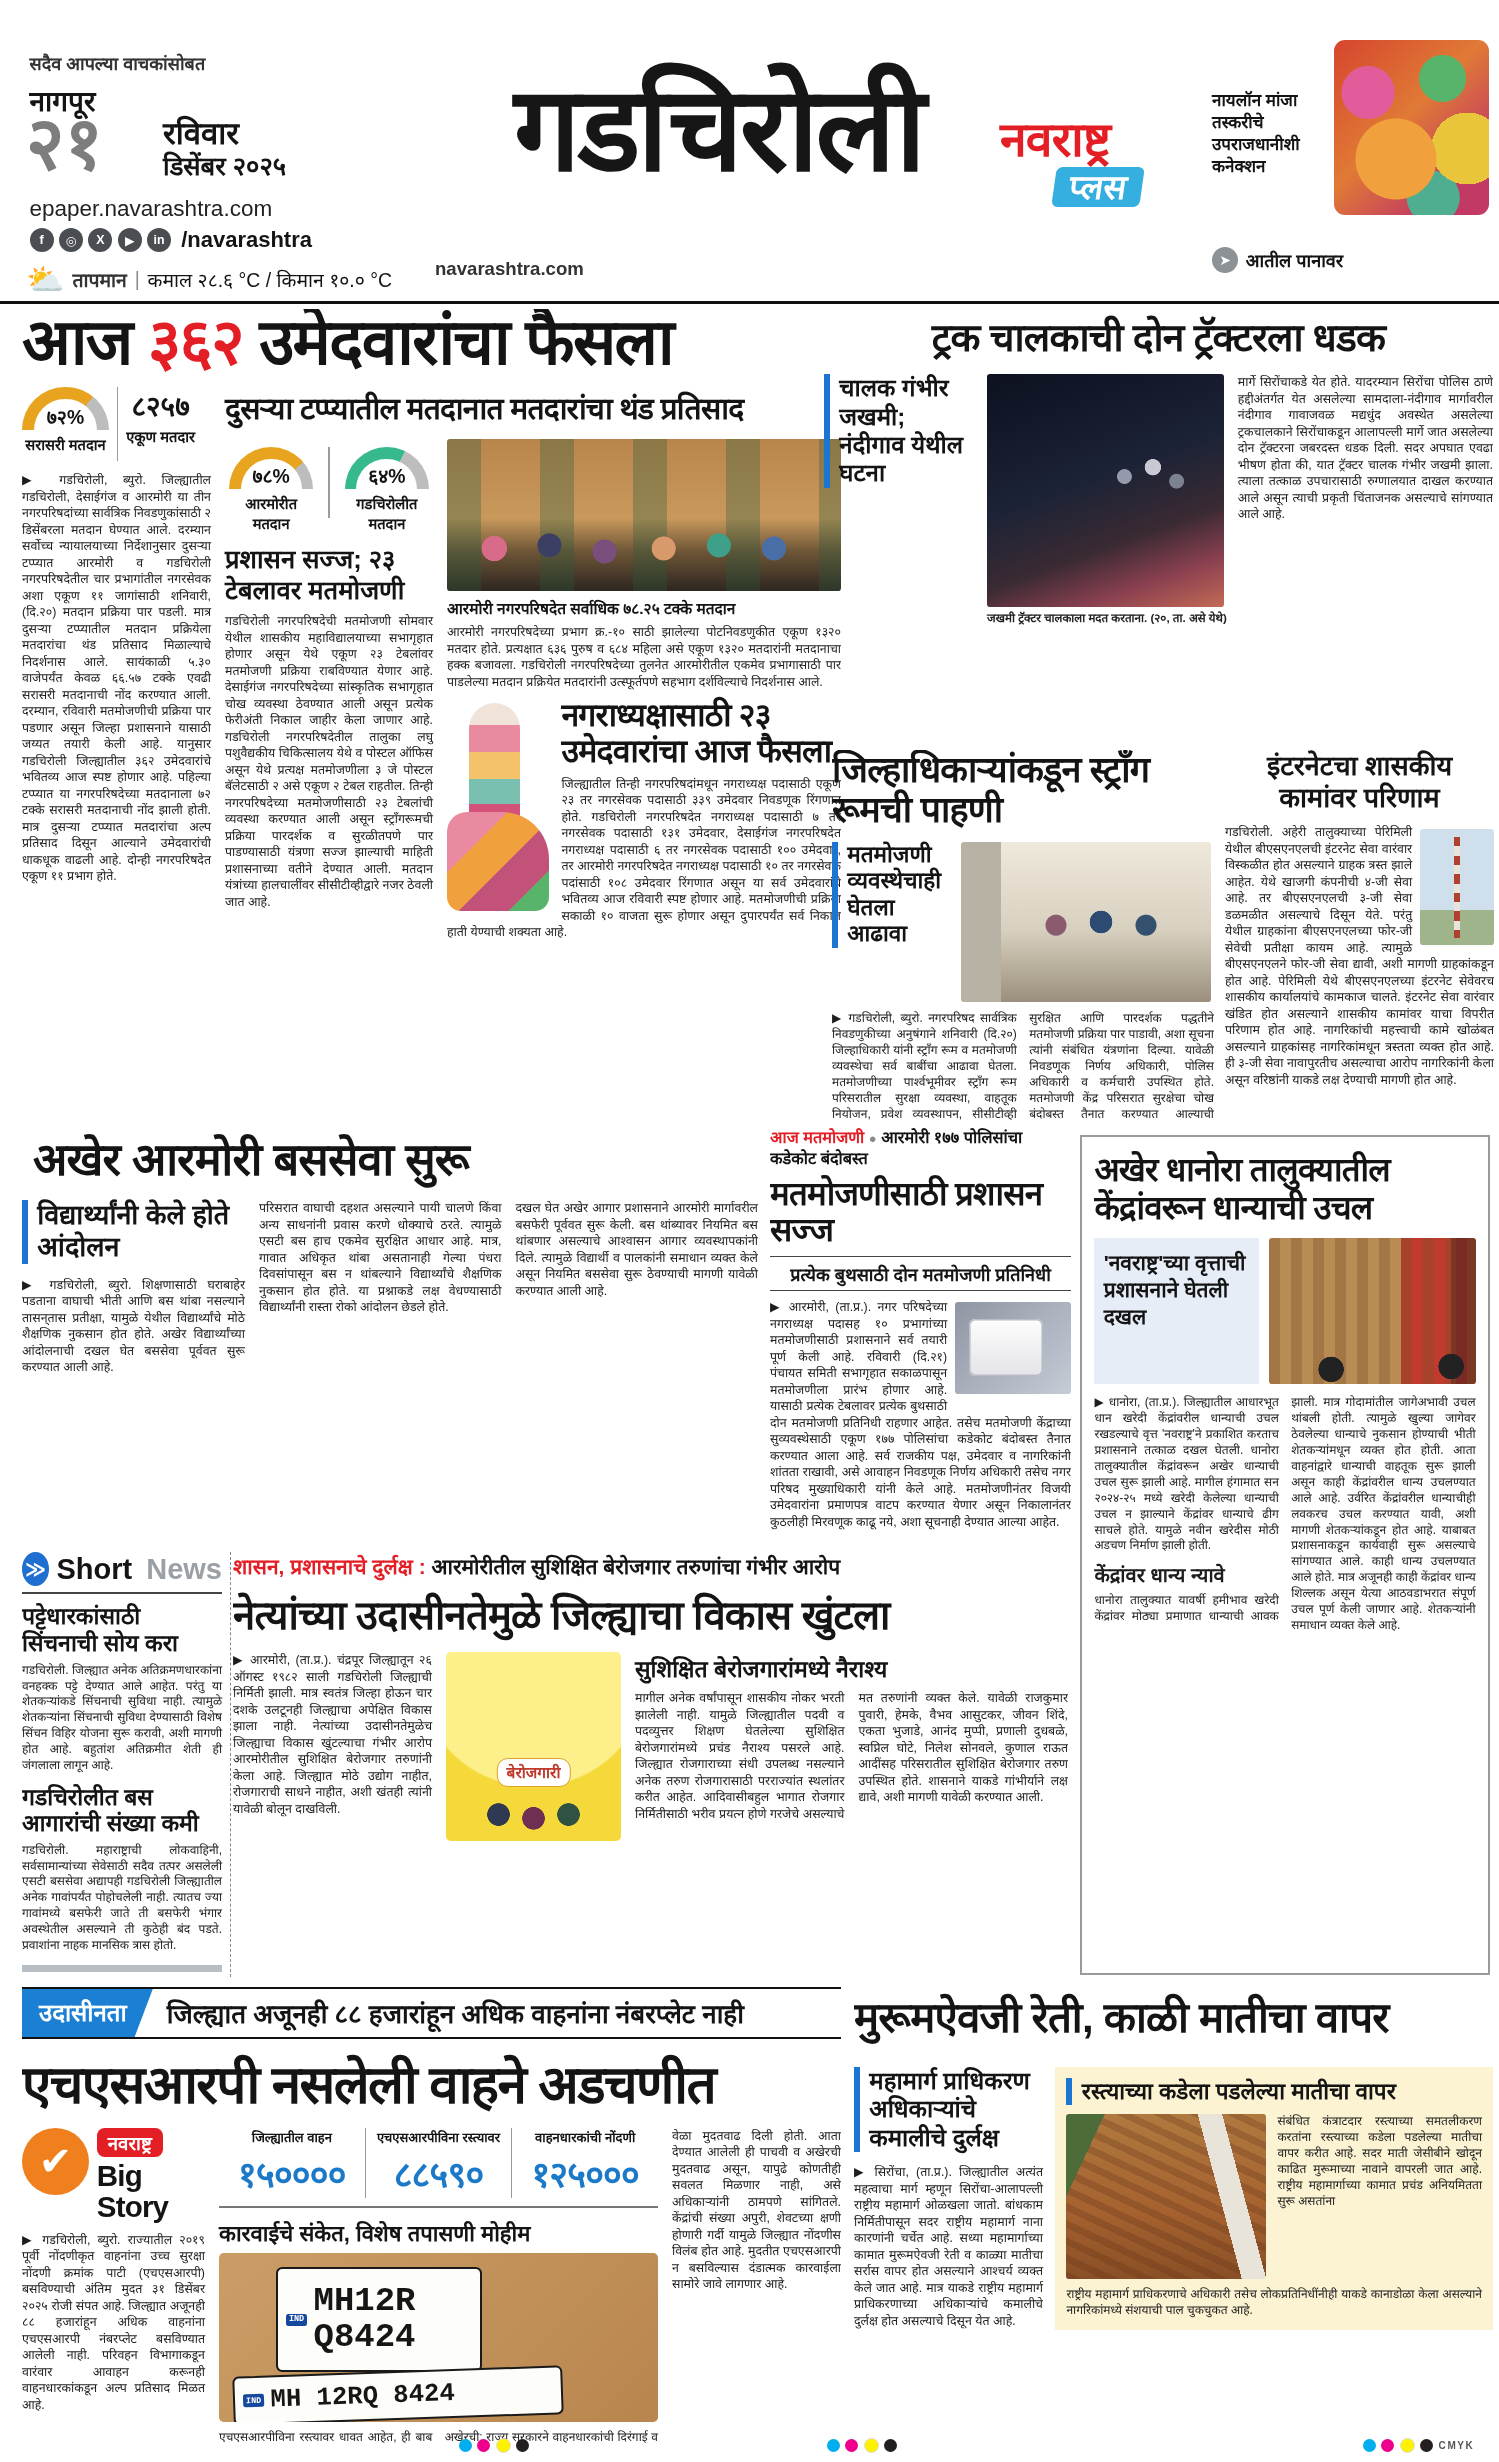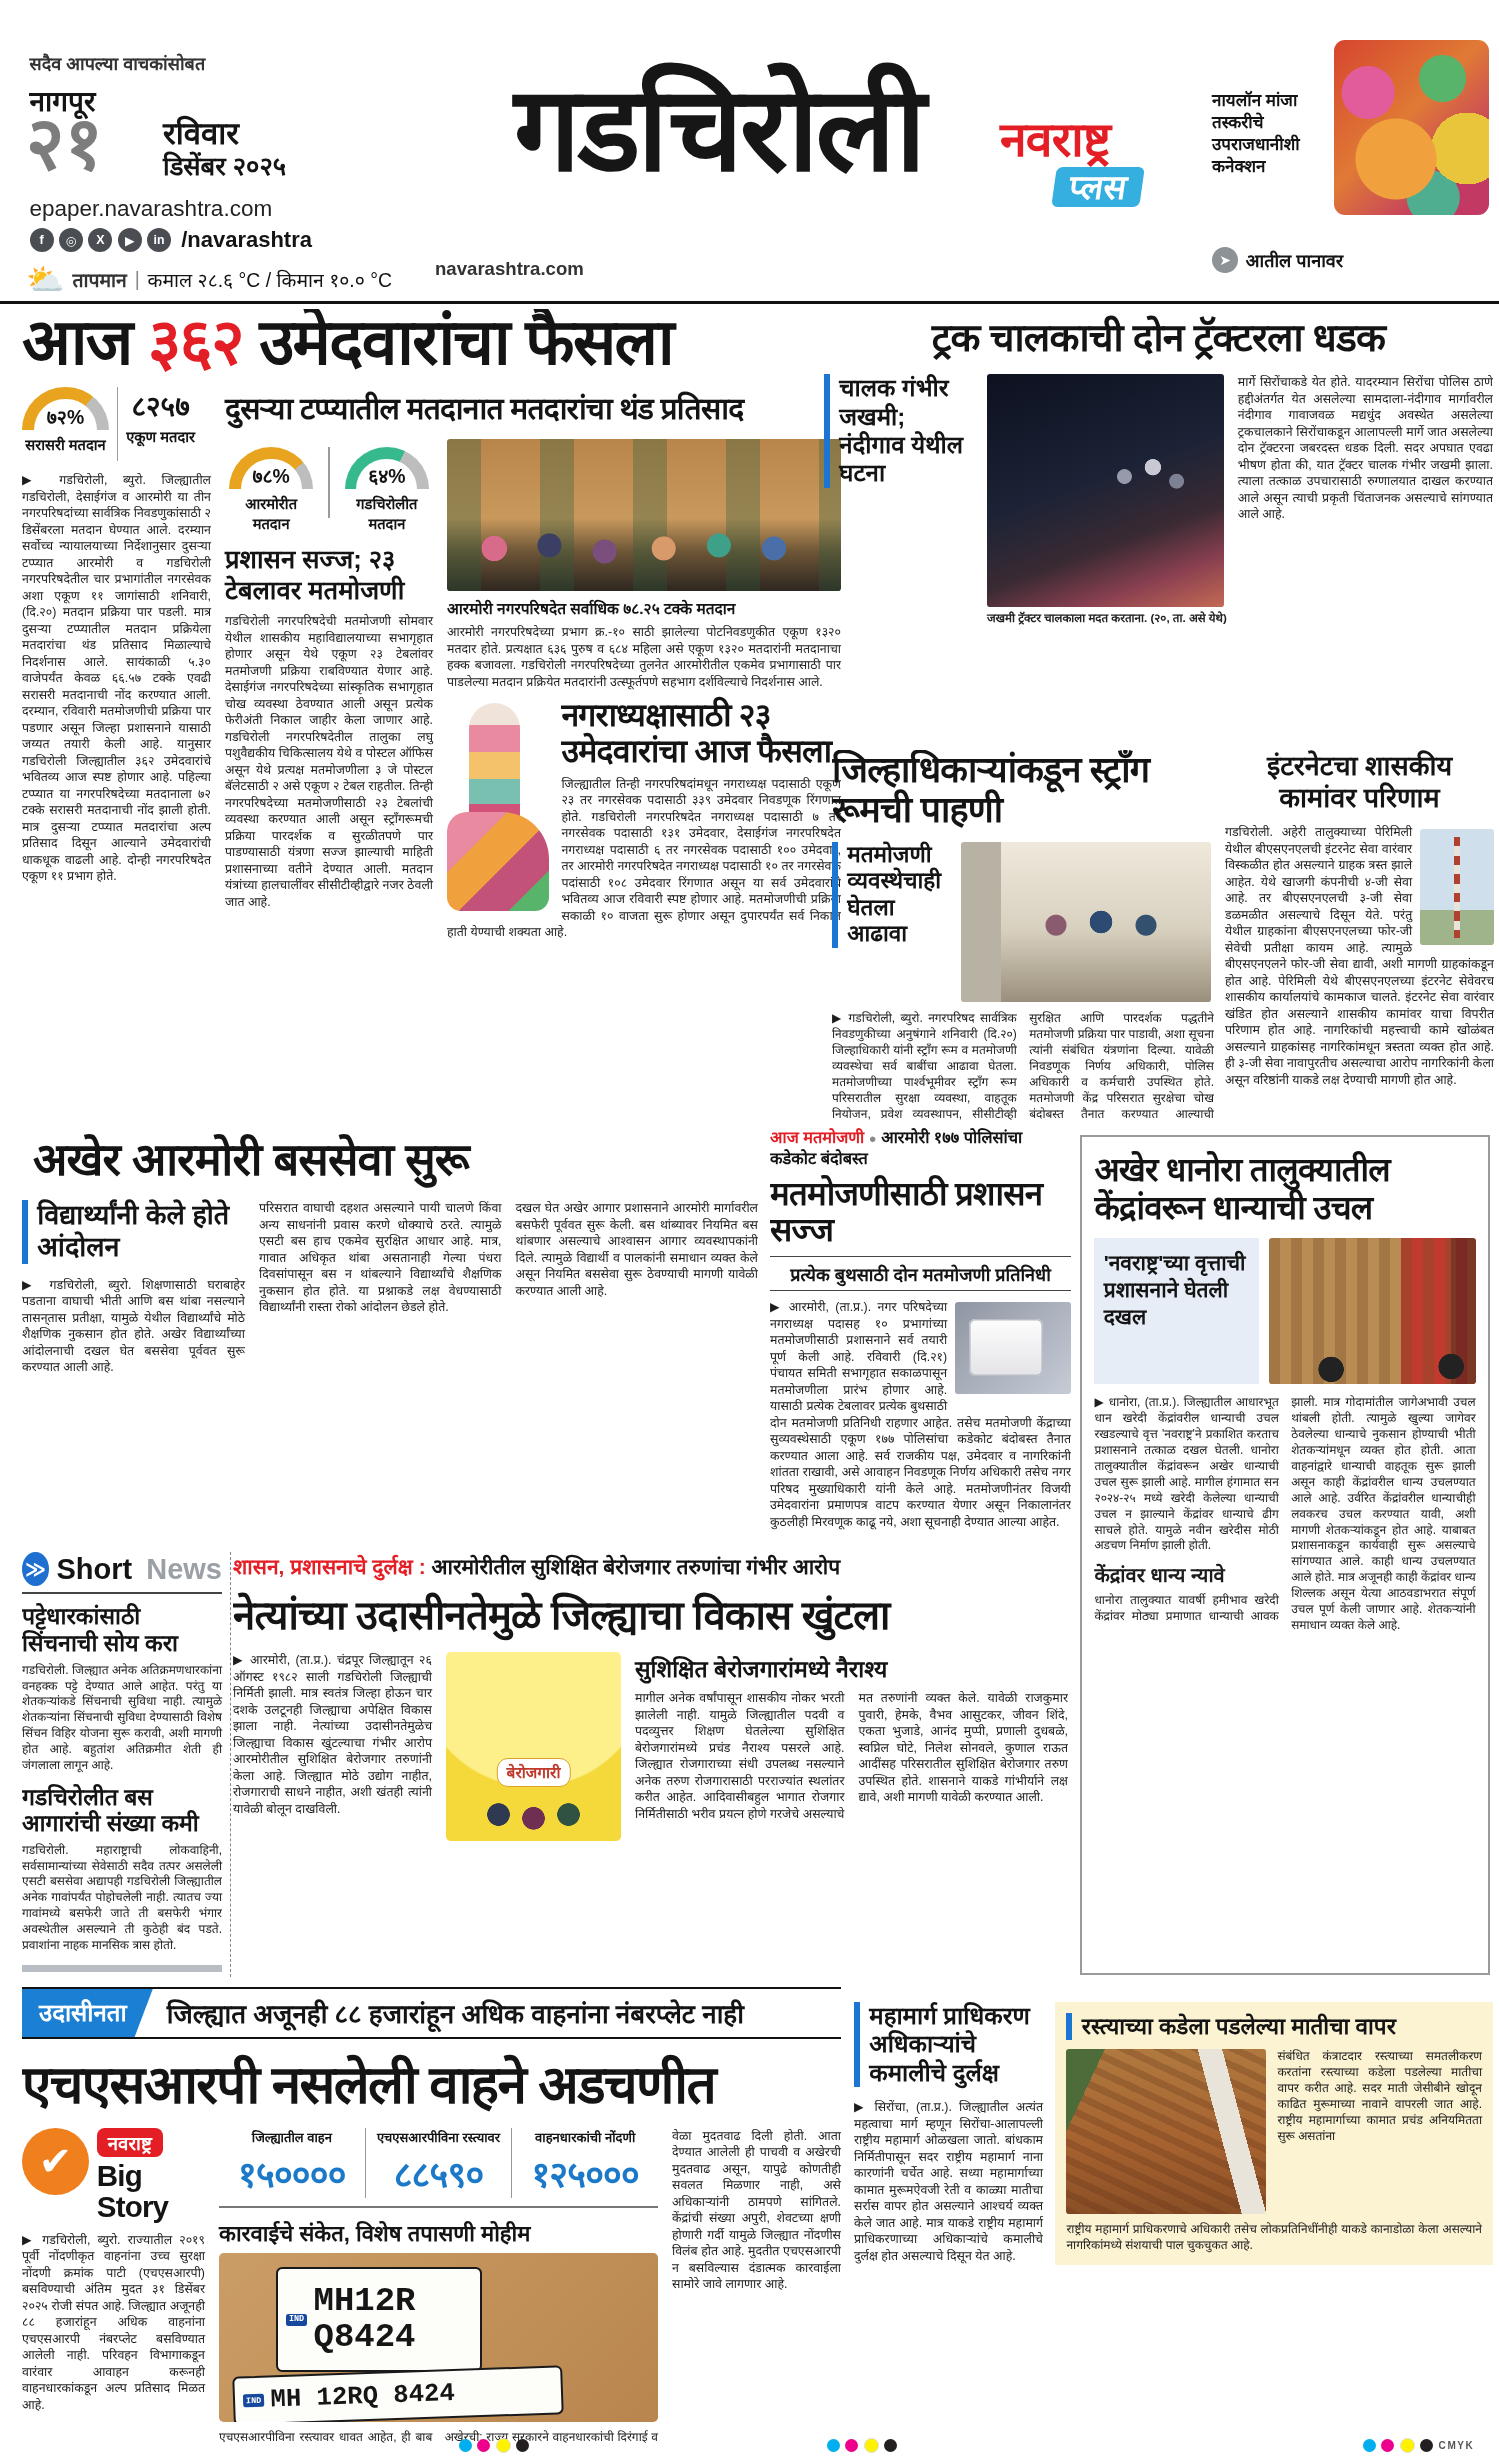--- a/index.html
+++ b/index.html
@@ -230,21 +230,21 @@
          display:flex;align-items:center;padding:3.1px 7.8px;gap:6.2px}
   .plate .ind{background:#16489e;color:#fff;font-size:8.5px;font-weight:800;padding:1.6px 3.1px;border-radius:2.3px}
   .plate1{left:57px;top:14px;width:186px;height:95px;font-size:34px;line-height:1.05}
   .plate2{left:14px;top:118px;width:310px;height:39px;font-size:25.6px;transform:rotate(-2deg)}
   .hsrp-foot{display:flex;gap:12.4px;margin-top:7.8px}
   .hsrp-c3{flex:1;min-width:0}
 
   
   .murum{left:854px;top:1987px;width:639px;height:456px;overflow:hidden}
   .mur-h{font-size:42px;font-weight:800;letter-spacing:-0.8px;white-space:nowrap}
-  .mur-cols{display:flex;gap:12.4px;margin-top:15px}
+  .mur-cols{display:flex;gap:12.4px;margin-top:23px}
   .mur-c1{width:189px;flex:none}
   .mur-c1 .sub-blue{font-size:24px;margin-bottom:12.4px}
   .ybox{flex:1;background:#fcf3d3;padding:11px;box-sizing:border-box}
   .ybox-h{font-size:22.5px;font-weight:800;border-left:6.2px solid #1b75d2;padding-left:9.3px;line-height:1.2}
   .ybox-row{display:flex;gap:11px;margin-top:9.3px}
   .ph-road{width:200px;height:165px;flex:none;
     background:
       linear-gradient(115deg,#4e6b3a 0 14%,rgba(0,0,0,0) 14%),
       linear-gradient(75deg,rgba(0,0,0,0) 0 72%,#e8e4da 72% 82%,rgba(0,0,0,0) 82%),
       repeating-linear-gradient(25deg,rgba(90,45,20,.25) 0 7px,rgba(0,0,0,0) 7px 15.5px),
@@ -528,20 +528,21 @@
             
           </div>
           <div class="jtext small" style="flex:1">अखेरची: राज्य सरकारने वाहनधारकांची दिरंगाई व पुरवठ्यातील अडचणी लक्षात घेतल्या.</div>
         </div>
       </div>
       <div class="hsrp-c3 jtext">वेळा मुदतवाढ दिली होती. आता देण्यात आलेली ही पाचवी व अखेरची मुदतवाढ असून, यापुढे कोणतीही सवलत मिळणार नाही, असे अधिकाऱ्यांनी ठामपणे सांगितले. केंद्रांची संख्या अपुरी, शेवटच्या क्षणी होणारी गर्दी यामुळे जिल्ह्यात नोंदणीस विलंब होत आहे. मुदतीत एचएसआरपी न बसविल्यास दंडात्मक कारवाईला सामोरे जावे लागणार आहे.</div>
     </div>
   </div>
 
   <div class="abs murum">
+    <div class="mur-h">मुरूमऐवजी रेती, काळी मातीचा वापर</div>
     <div class="mur-cols">
       <div class="mur-c1">
         <div class="sub-blue">महामार्ग प्राधिकरण अधिकाऱ्यांचे कमालीचे दुर्लक्ष</div>
         <div class="jtext">▶ सिरोंचा, (ता.प्र.). जिल्ह्यातील अत्यंत महत्वाचा मार्ग म्हणून सिरोंचा-आलापल्ली राष्ट्रीय महामार्ग ओळखला जातो. बांधकाम निर्मितीपासून सदर राष्ट्रीय महामार्ग नाना कारणांनी चर्चेत आहे. सध्या महामार्गाच्या कामात मुरूमऐवजी रेती व काळ्या मातीचा सर्रास वापर होत असल्याने आश्चर्य व्यक्त केले जात आहे. मात्र याकडे राष्ट्रीय महामार्ग प्राधिकरणाच्या अधिकाऱ्यांचे कमालीचे दुर्लक्ष होत असल्याचे दिसून येत आहे.</div>
       </div>
       <div class="ybox">
         <div class="ybox-h">रस्त्याच्या कडेला पडलेल्या मातीचा वापर</div>
         <div class="ybox-row">
           <div class="ph ph-road"></div>
           <div class="jtext small">संबंधित कंत्राटदार रस्त्याच्या समतलीकरण करतांना रस्त्याच्या कडेला पडलेल्या मातीचा वापर करीत आहे. सदर माती जेसीबीने खोदून काढित मुरूमाच्या नावाने वापरली जात आहे. राष्ट्रीय महामार्गाच्या कामात प्रचंड अनियमितता सुरू असतांना</div>

